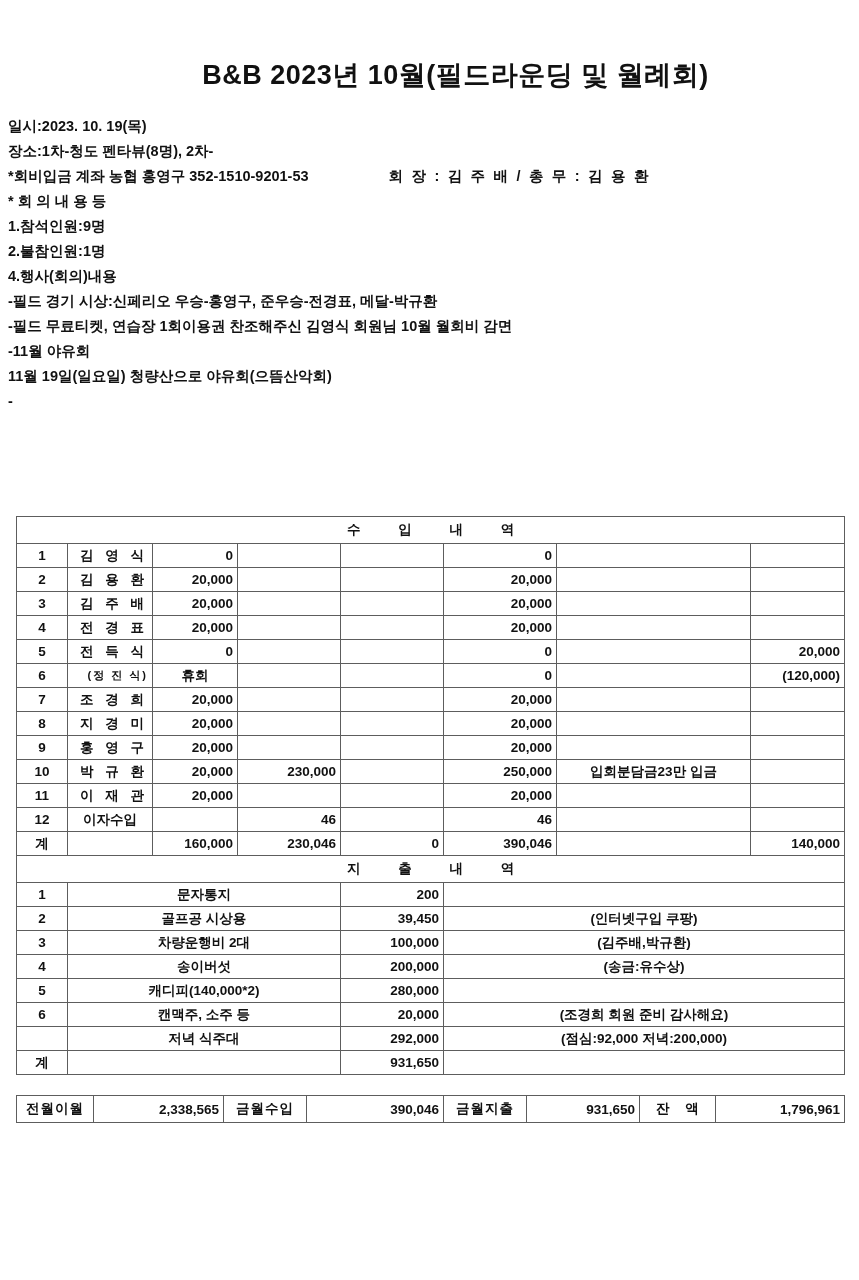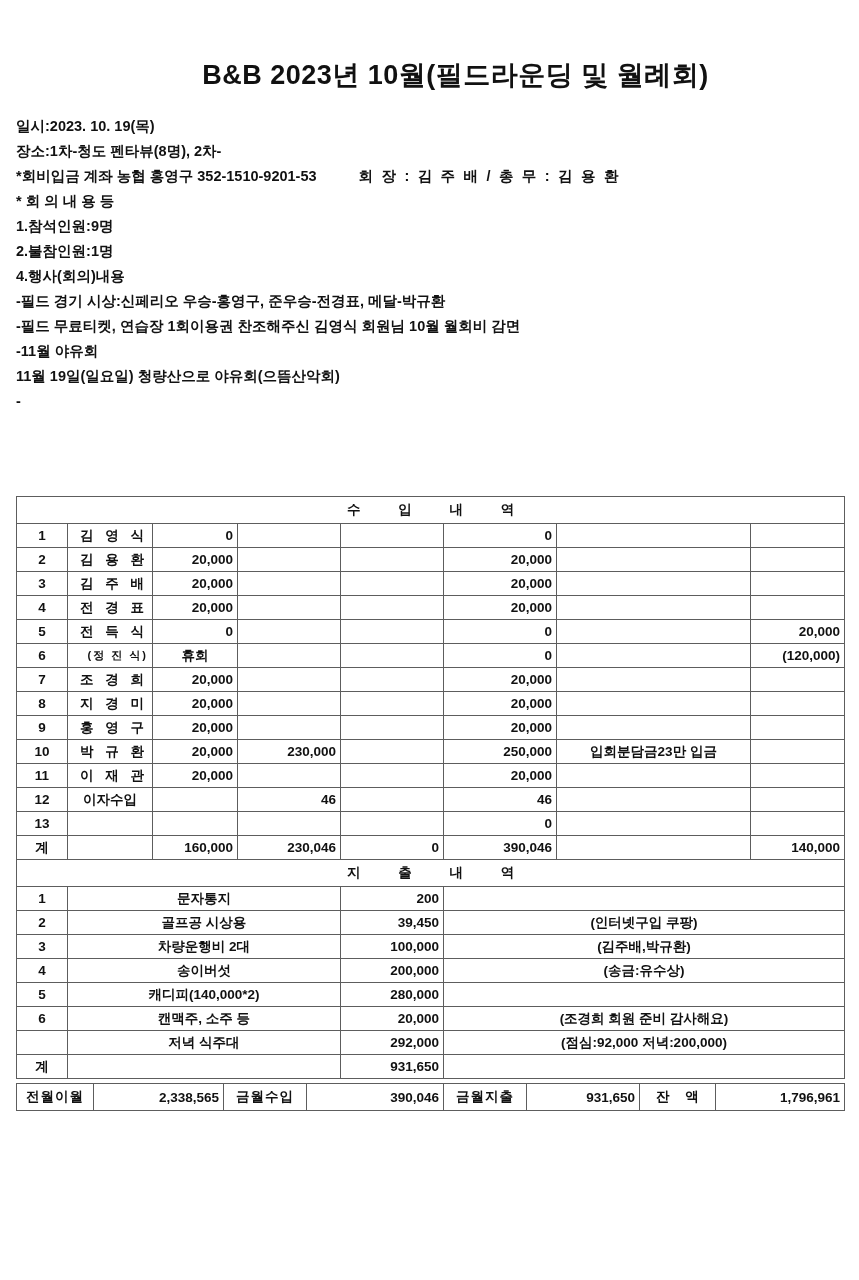--- a/index.html
+++ b/index.html
@@ -28,40 +28,40 @@
     font-weight: bold;
     letter-spacing: 0.5px;
     white-space: nowrap;
     margin-left: 26px;
   }
 
   
   .meta-block {
     position: absolute;
     top: 114px;
-    left: 16px;
+    left: 8px;
     width: 830px;
   }
   .meta-line {
     font-size: 14.5px;
     line-height: 25px;
     white-space: nowrap;
     font-weight: 600;
   }
   .meta-line .officers {
     display: inline-block;
-    margin-left: 42px;
+    margin-left: 80px;
     letter-spacing: 2.2px;
   }
 
   
   .sheet {
     position: absolute;
     left: 16px;
-    top: 496px;
+    top: 516px;
     width: 828px;
   }
   table.grid {
     border-collapse: collapse;
     width: 828px;
     table-layout: fixed;
   }
   table.grid td {
     border: 1px solid #5d5d5d;
     height: 23px;
@@ -252,30 +252,20 @@
       <tr>
         <td class="c">12</td>
         <td class="c">이자수입</td>
         <td class="r"></td>
         <td class="r">46</td>
         <td class="r"></td>
         <td class="r">46</td>
         <td class="c"></td>
         <td class="r"></td>
       </tr>
-      <tr>
-        <td class="c">13</td>
-        <td class="name"></td>
-        <td class="r"></td>
-        <td class="r"></td>
-        <td class="r"></td>
-        <td class="r">0</td>
-        <td class="c"></td>
-        <td class="r"></td>
-      </tr>
 
       <tr class="totrow">
         <td class="c">계</td>
         <td class="c"></td>
         <td class="r">160,000</td>
         <td class="r">230,046</td>
         <td class="r">0</td>
         <td class="r">390,046</td>
         <td class="c"></td>
         <td class="r">140,000</td>
@@ -331,21 +321,21 @@
 
       <tr class="totrow">
         <td class="c">계</td>
         <td class="c" colspan="3"></td>
         <td class="r">931,650</td>
         <td class="c" colspan="3"></td>
       </tr>
     </tbody>
   </table>
 
-  <table class="grid bal" style="margin-top:4px">
+  <table class="grid bal" style="margin-top:20px">
     <colgroup>
       <col style="width:77px">
         <col style="width:130px">
         <col style="width:83px">
       <col style="width:137px">
         <col style="width:83px">
         <col style="width:113px">
       <col style="width:76px">
         <col style="width:129px">
     </colgroup>

